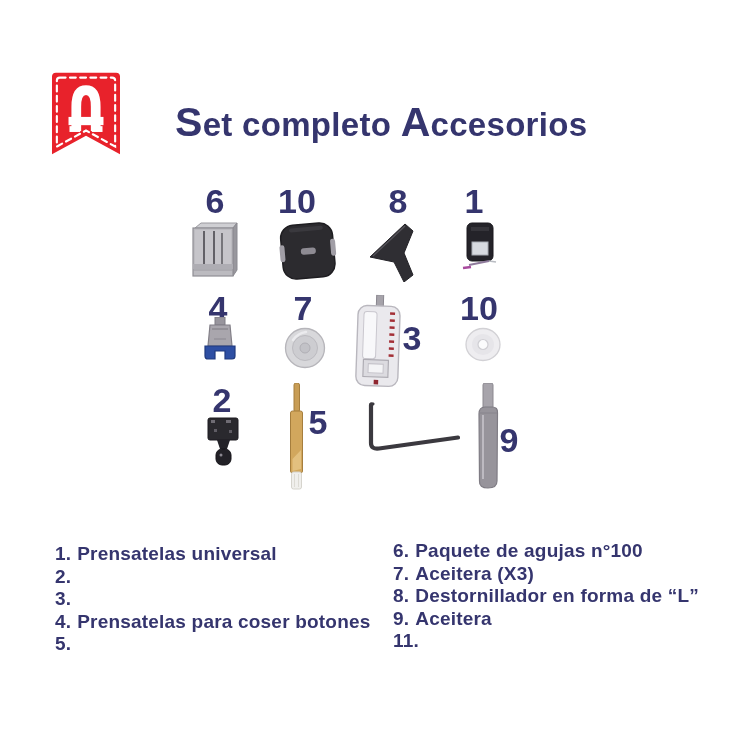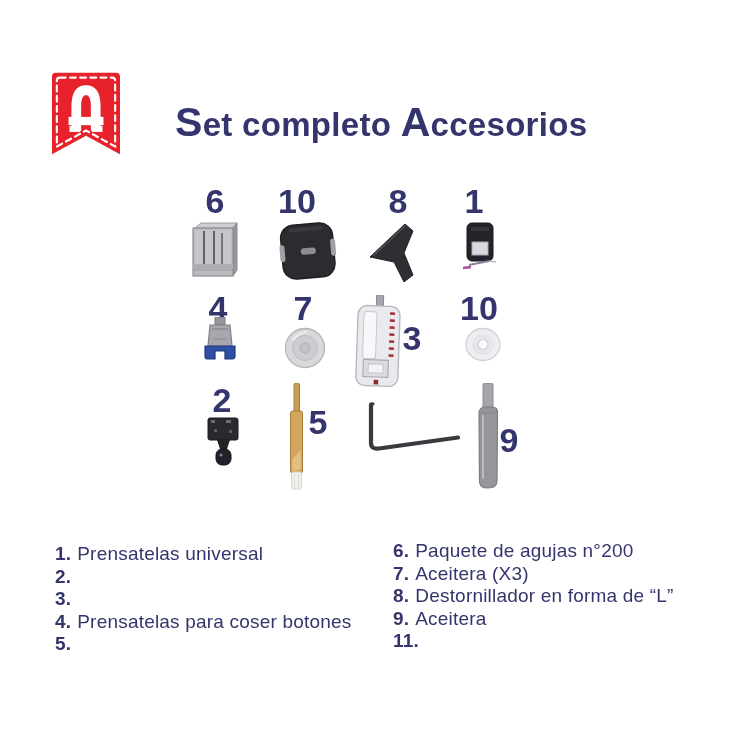--- a/index.html
+++ b/index.html
@@ -12,21 +12,21 @@
   .title .big{font-size:41px;}
   .title .small{font-size:33px;}
   .num{
     position:absolute;transform:translate(-50%,-50%);
     color:#35356E;font-weight:700;font-size:34px;line-height:1;
   }
   .item{position:absolute;}
   .legend-col{position:absolute;color:#35356E;}
   .legend-row{height:22.5px;display:flex;align-items:center;white-space:nowrap;font-size:19px;letter-spacing:0.2px;}
   .legend-row .n{font-weight:700;margin-right:6px;}
-  .legend-row .t{font-weight:400;}
+  .legend-row .t{font-weight:700;}
 </style>
 </head>
 <body>
 
 <div class="stage">
 
   <div class="badge">
     <svg width="68" height="84" viewBox="0 0 70 85">
       <path d="M4,0 H66 Q70,0 70,4 V84 L35,65 L0,84 V4 Q0,0 4,0 Z" fill="#E8222B"></path>
       <path d="M8,5 H62 Q65,5 65,8 V76 L35,59.5 L5,76 V8 Q5,5 8,5 Z" fill="none" stroke="#ffffff" stroke-width="2.2" stroke-dasharray="6 4.5" stroke-linecap="round"></path>
@@ -196,21 +196,21 @@
       <span class="t">Prensatelas para coser botones</span>
     </div>
     <div class="legend-row">
       <span class="n">5.</span>
     </div>
   </div>
 
   <div class="legend-col" style="left:393px;top:540px;">
     <div class="legend-row">
       <span class="n">6.</span>
-      <span class="t">Paquete de agujas n°200</span>
+      <span class="t">Paquete de agujas n°100</span>
     </div>
     <div class="legend-row">
       <span class="n">7.</span>
       <span class="t">Aceitera (X3)</span>
     </div>
     <div class="legend-row">
       <span class="n">8.</span>
       <span class="t">Destornillador en forma de “L”</span>
     </div>
     <div class="legend-row">

